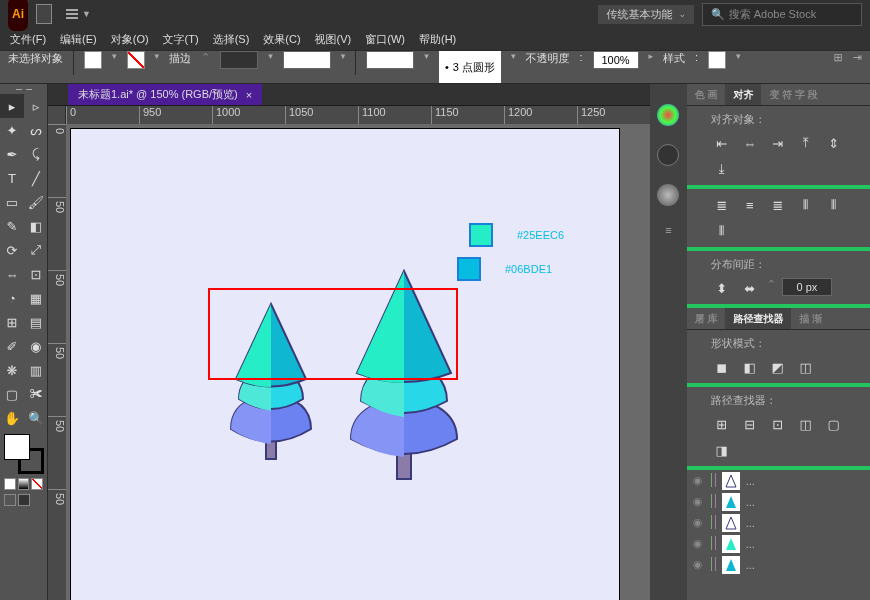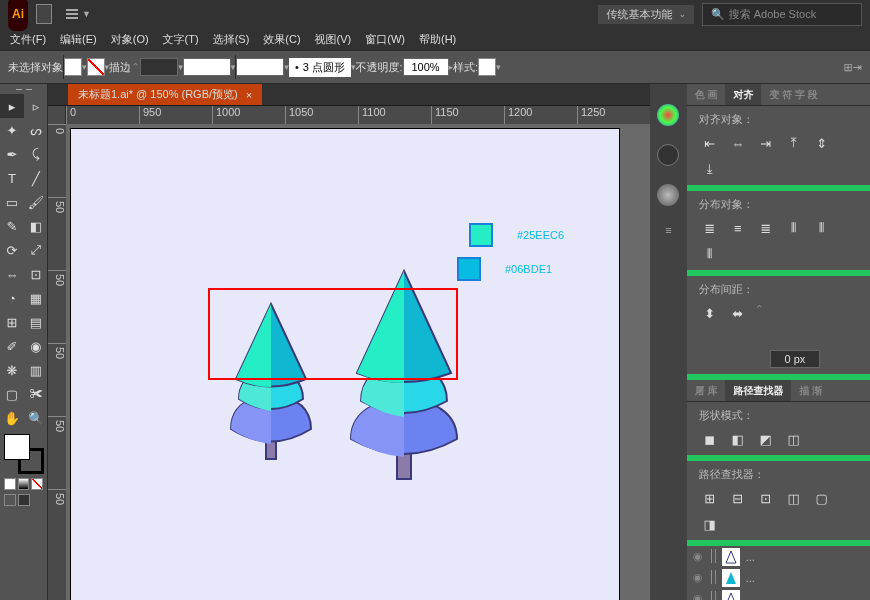--- a/index.html
+++ b/index.html
@@ -8,21 +8,21 @@
 .ai-logo { width:20px; height:34px; background:#310000; color:#ff9a00; display:flex; align-items:center; justify-content:center; font-weight:bold; font-size:12px; border-radius:7px; }
 .doc-icon { width:16px; height:20px; border:1px solid #888; background:#444; }
 .title-drop { display:flex; align-items:center; gap:4px; padding:2px 6px; }
 .title-drop .burger { display:flex; flex-direction:column; gap:2px; }
 .title-drop .burger span { width:12px; height:2px; background:#aaa; }
 .spacer { flex:1; }
 .workspace-sel { padding:2px 8px; background:#474747; display:flex; align-items:center; gap:6px; }
 .search-box { display:flex; align-items:center; gap:4px; background:#2a2a2a; padding:3px 8px; color:#888; width:160px; border:1px solid #555;}
 .menubar { height:22px; display:flex; padding:0 4px; gap:2px; align-items:center; }
 .menubar .item { padding:0 6px; color:#ddd; cursor:pointer; }
-.ctrlbar { height:34px; background:#535353; border-top:1px solid #2a2a2a; border-bottom:1px solid #2a2a2a; display:flex; align-items:center; padding:0 8px; color:#ddd; font-size:11px;}
+.ctrlbar { height:34px; background:#535353; border-top:1px solid #2a2a2a; border-bottom:1px solid #2a2a2a; display:flex; padding:0 8px; gap:10px; color:#ddd; font-size:11px;}
 .swatch { width:18px; height:18px; border:1px solid #888; }
 .swatch.white{background:#fff;} .swatch.none{background:#fff;position:relative;}
 .swatch.none::after{content:"";position:absolute;inset:0;background:linear-gradient(to top right,transparent 45%,red 45%,red 55%,transparent 55%);}
 .num-input{width:38px;height:18px;background:#fff;color:#000;border:1px solid #666;text-align:center;}
 .num-input.dark{background:#323232;color:#ddd;}
 .vdiv{width:1px;height:24px;background:#2a2a2a;}
 .chev{font-size:9px;color:#aaa;}
 .main { display:flex; height:516px; }
 .toolbox { width:48px; background:#535353; border-right:1px solid #2a2a2a; display:flex; flex-direction:column; }
 .tool-tabs { height:10px; display:flex; justify-content:center; align-items:center; }
@@ -30,37 +30,37 @@
 .tool-grid { display:grid; grid-template-columns:1fr 1fr; }
 .tool { width:24px; height:24px; display:flex; align-items:center; justify-content:center; color:#ddd; font-size:13px; cursor:pointer;}
 .tool.sel{background:#333;}
 .fillstroke{position:relative;width:40px;height:40px;margin:4px auto 2px;}
 .fillstroke .fill{position:absolute;top:0;left:0;width:26px;height:26px;background:#fff;border:1px solid #000;}
 .fillstroke .stroke{position:absolute;bottom:0;right:0;width:26px;height:26px;border:3px solid #000;background:#535353;}
 .minisw{display:flex;gap:2px;padding:2px 4px;}
 .minisw div{width:12px;height:12px;border:1px solid #888;}
 .canvas-wrap { flex:1; display:flex; flex-direction:column; background:#2a2a2a; }
 .tabbar { height:22px; background:#323232; display:flex; align-items:end; border-bottom:1px solid #1a1a1a;}
-.tab { padding:3px 10px; background:#c2410c; color:#ddd; display:flex; gap:8px; align-items:center;}
+.tab { padding:3px 10px; background:#4c1d95; color:#ddd; display:flex; gap:8px; align-items:center;}
 .ruler-h { height:18px; background:#4a4a4a; display:flex; font-size:9px; color:#ccc; overflow:hidden;}
 .ruler-h .corner{width:18px;border-right:1px solid #2a2a2a;}
 .ruler-h .ticks{flex:1;display:flex;}
 .ruler-h .tick{width:73px;border-left:1px solid #888;padding-left:3px;}
 .canvas-body{display:flex;flex:1;overflow:hidden;}
 .ruler-v{width:18px;background:#4a4a4a;display:flex;flex-direction:column;font-size:9px;color:#ccc;}
 .ruler-v .tick{height:73px;border-top:1px solid #888;writing-mode:vertical-rl;padding-top:3px;}
 .artboard{flex:1;background:#6a6a6a;position:relative;overflow:hidden;}
 .page{position:absolute;left:4px;top:4px;width:550px;height:480px;background:#E8E8FB;border:1px solid #000;}
 .seldock{width:40px;background:#424242;display:flex;flex-direction:column;align-items:center;padding-top:20px;gap:18px;}
 .seldock .ic{width:22px;height:22px;border-radius:50%;}
 .panels{width:200px;background:#535353;display:flex;flex-direction:column;font-size:11px;color:#bbb;}
 .ptabs{display:flex;height:22px;border-bottom:1px solid #2a2a2a;}
 .ptabs .t{padding:4px 8px;cursor:pointer;color:#888;font-size:10px;font-weight:bold;}
 .ptabs .t.active{background:#424242;color:#eee;}
-.psec{padding:6px 12px;border-bottom:6px solid #22c55e;}
+.psec{padding:6px 24px;border-bottom:4px solid #22c55e;}
 .psec .label{margin-bottom:6px;}
 .iconrow{display:flex;gap:6px;flex-wrap:wrap;}
 .iconrow .ic{width:22px;height:20px;background:#535353;display:flex;align-items:center;justify-content:center;color:#ddd;font-size:13px;cursor:pointer;}
 .layerrow{display:flex;align-items:center;height:21px;gap:6px;padding:0 4px;}
 .layerrow .eye{width:14px;text-align:center;color:#888;}
 .layerrow .bars span{display:inline-block;width:1px;height:14px;background:#7a6;}
 .layerrow .thumb{width:18px;height:18px;background:#fff;display:flex;align-items:center;justify-content:center;}
 .layerrow .name{flex:1;overflow:hidden;}
 .tree{position:absolute;}
 .redbox{position:absolute;border:2px solid red;}
@@ -268,37 +268,36 @@
       <div class="iconrow">
         <div class="ic">⇤</div>
         <div class="ic">⇔</div>
         <div class="ic">⇥</div>
         <div class="ic">⤒</div>
         <div class="ic">⇕</div>
         <div class="ic">⤓</div>
       </div>
     </div>
     <div class="psec">
-      <div class="label">分布对象：</div>
       <div class="iconrow">
         <div class="ic">≣</div>
         <div class="ic">≡</div>
         <div class="ic">≣</div>
         <div class="ic">⦀</div>
         <div class="ic">⦀</div>
         <div class="ic">⦀</div>
       </div>
     </div>
     <div class="psec">
       <div class="label">分布间距：</div>
       <div class="iconrow">
         <div class="ic">⬍</div>
         <div class="ic">⬌</div>
         <span style="color:#888">⌃</span>
-        <input class="num-input dark" style="width: 50px; margin-top: 47px;" value="0 px">
+        <input class="num-input dark" style="width: 50px;" value="0 px">
       </div>
     </div>
     <div class="ptabs">
       <div class="t">屠 库</div>
       <div class="t active">路径查找器</div>
       <div class="t">描 渐</div>
     </div>
     <div class="psec">
       <div class="label">形状模式：</div>
       <div class="iconrow">

